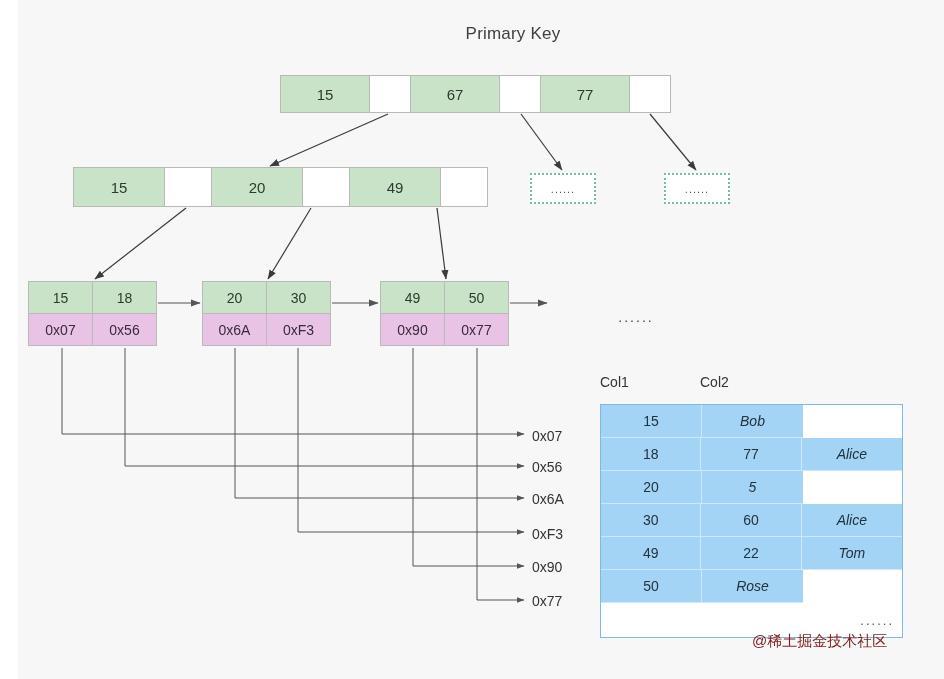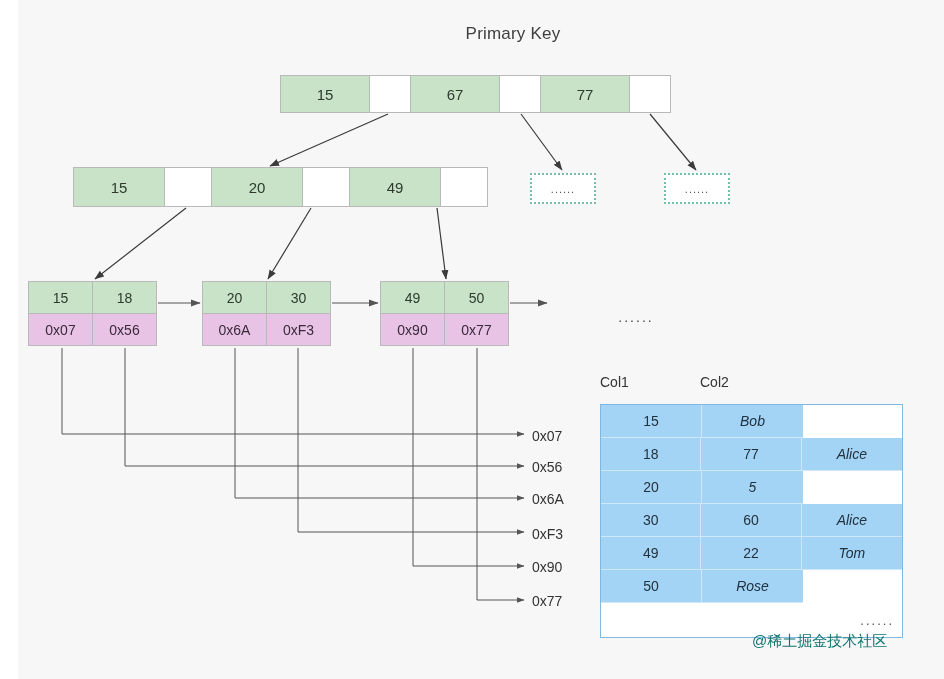--- a/index.html
+++ b/index.html
@@ -148,21 +148,21 @@
     padding-right: 8px;
     box-sizing: border-box;
     font-size: 13px;
     color: #555;
     letter-spacing: 2px;
   }
 
   #watermark {
     left: 752px; top: 632px;
     font-size: 15px;
-    color: #0f766e;
+    color: #7f1d1d;
     white-space: nowrap;
   }
 
   svg.overlay {
     position: absolute;
     left: 0; top: 0;
     width: 944px; height: 679px;
     pointer-events: none;
   }
 </style>

